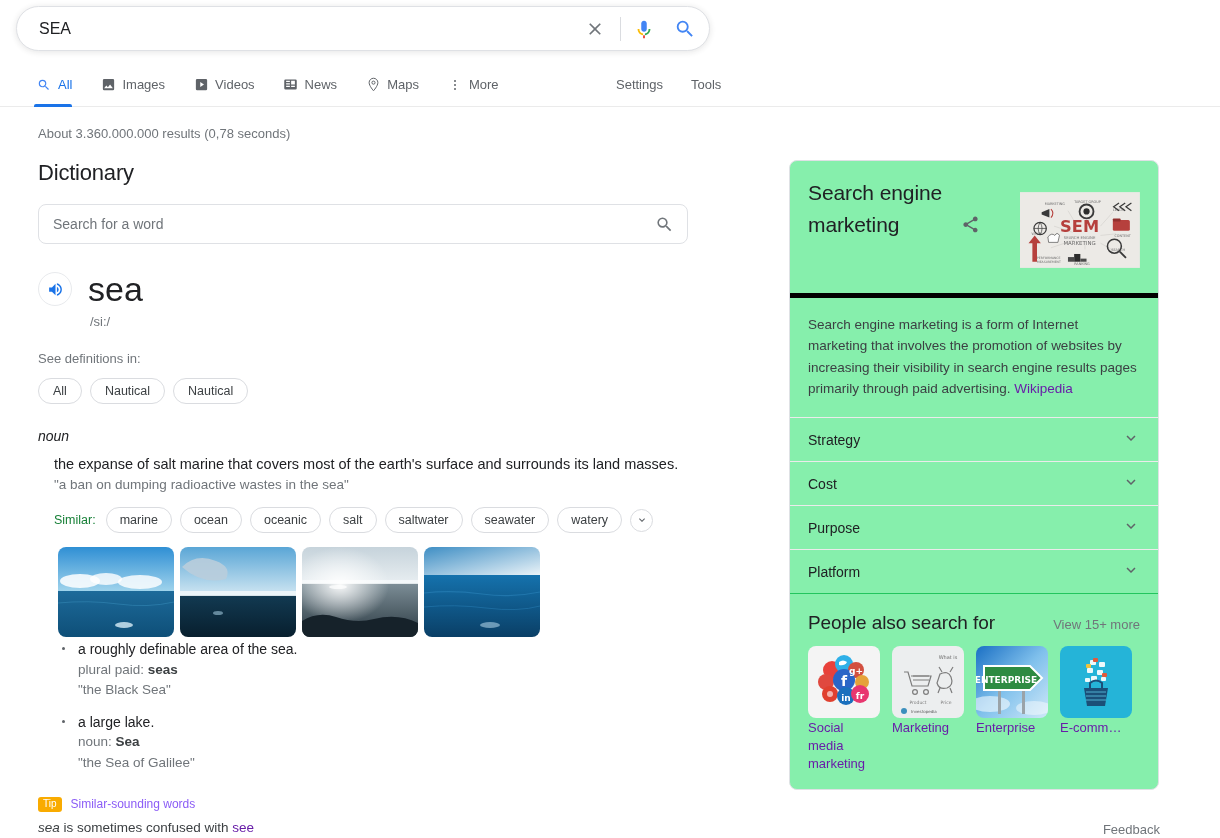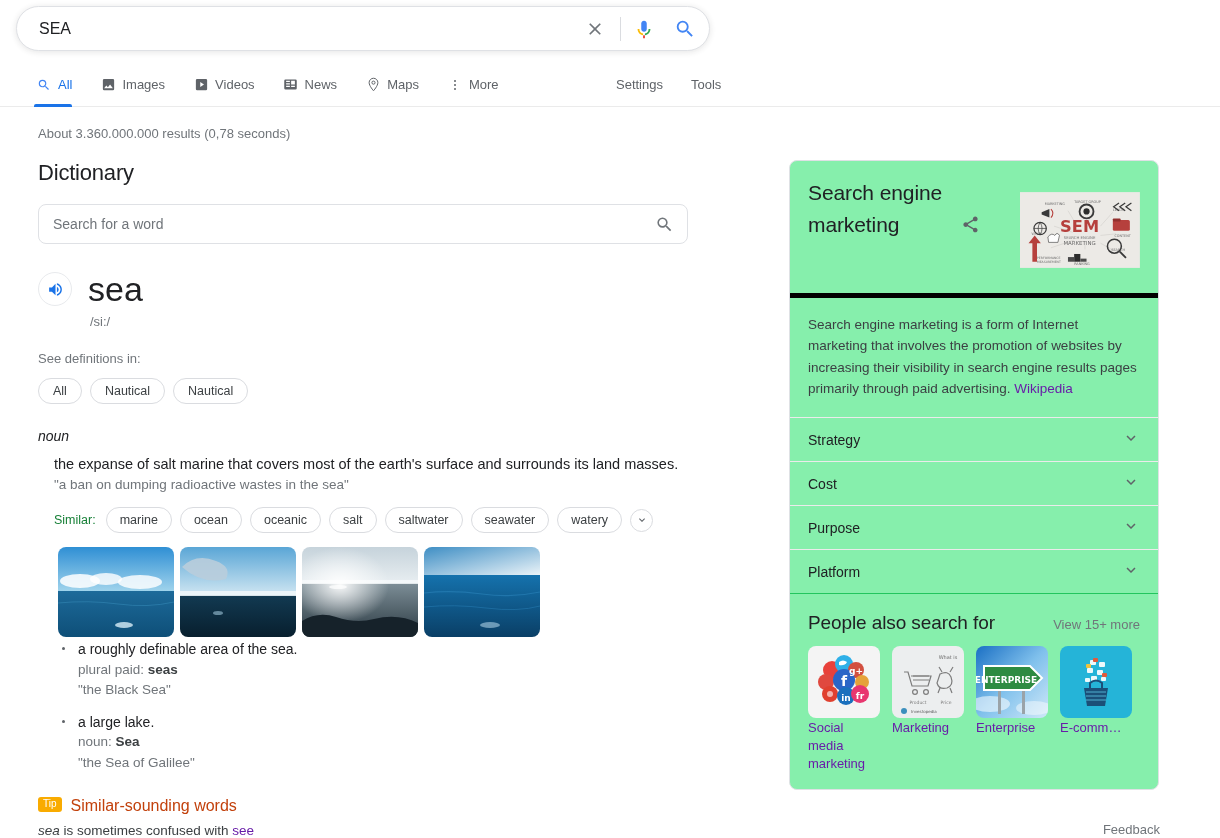--- a/index.html
+++ b/index.html
@@ -147,21 +147,21 @@
   .sd-ex { font-size: 13.5px; color: #70757a; line-height: 1.5; }
 
   
   .tip-block { margin-top: 24px; }
   .tip-head { display: flex; align-items: flex-start; gap: 9px; }
   .tip-badge {
     background: #f9ab00; color: #fff; font-size: 10px;
     border-radius: 3px; padding: 1px 5px 2px; line-height: 1.2;
     font-weight: 400;
   }
-  .tip-title { font-size: 16px; color: #c2410c; }
+  .tip-title { font-size: 12px; color: #8b5cf6; }
   .tip-body { font-size: 13.5px; color: #3c4043; margin-top: 8px; }
   .tip-body i { font-style: italic; }
   .tip-body a { color: #681da8; text-decoration: none; }
 
   
   .kp {
     border: 1px solid #dfe1e5; border-radius: 8px; background: #86efac;
     width: 370px; overflow: hidden;
   }
   .kp-top { display: flex; padding: 16px 18px 14px 18px; gap: 8px; }

